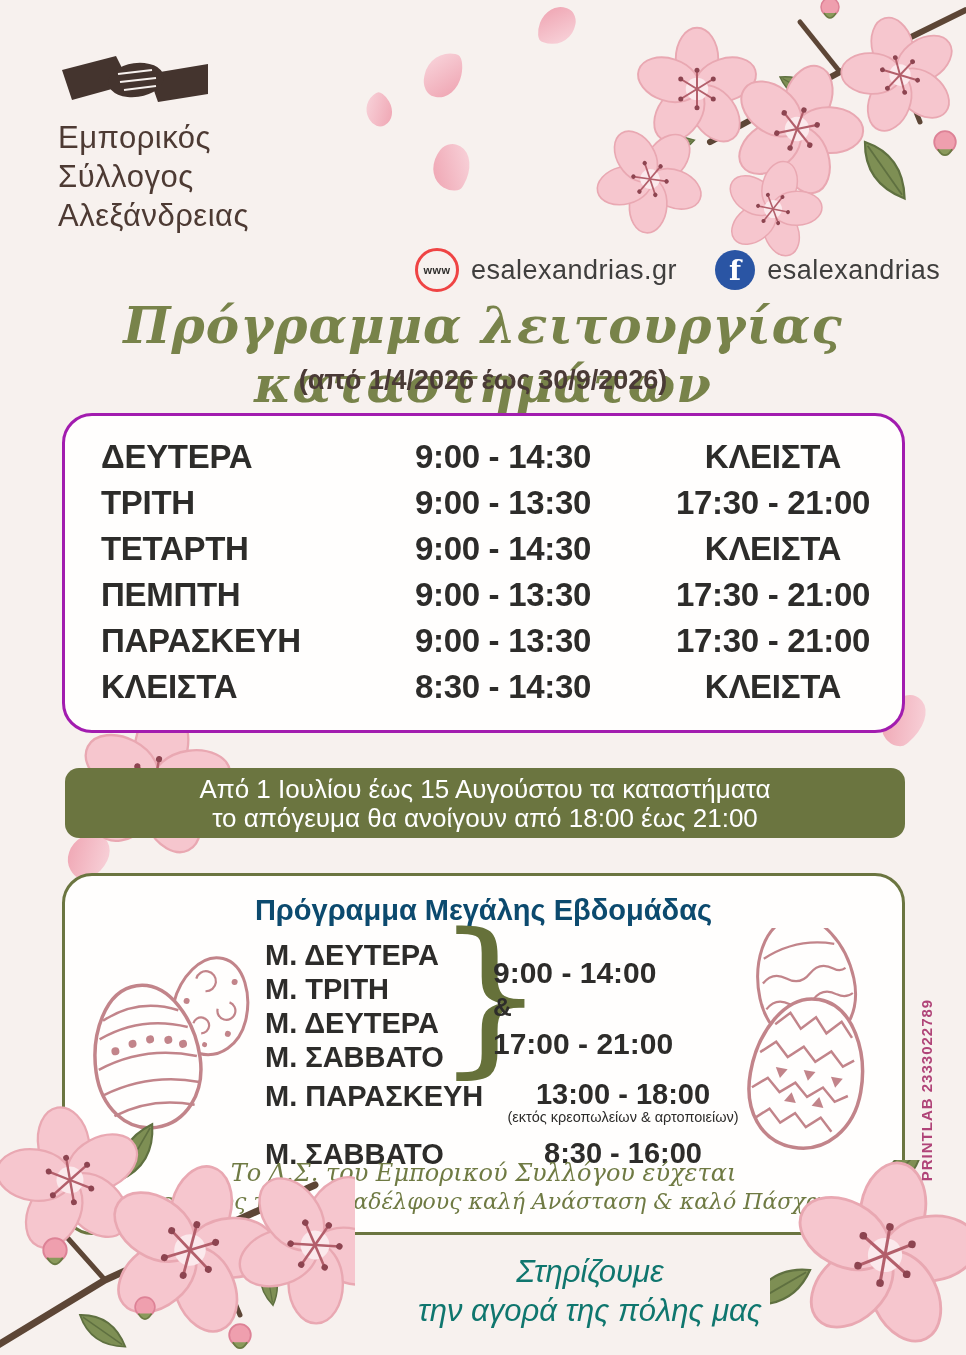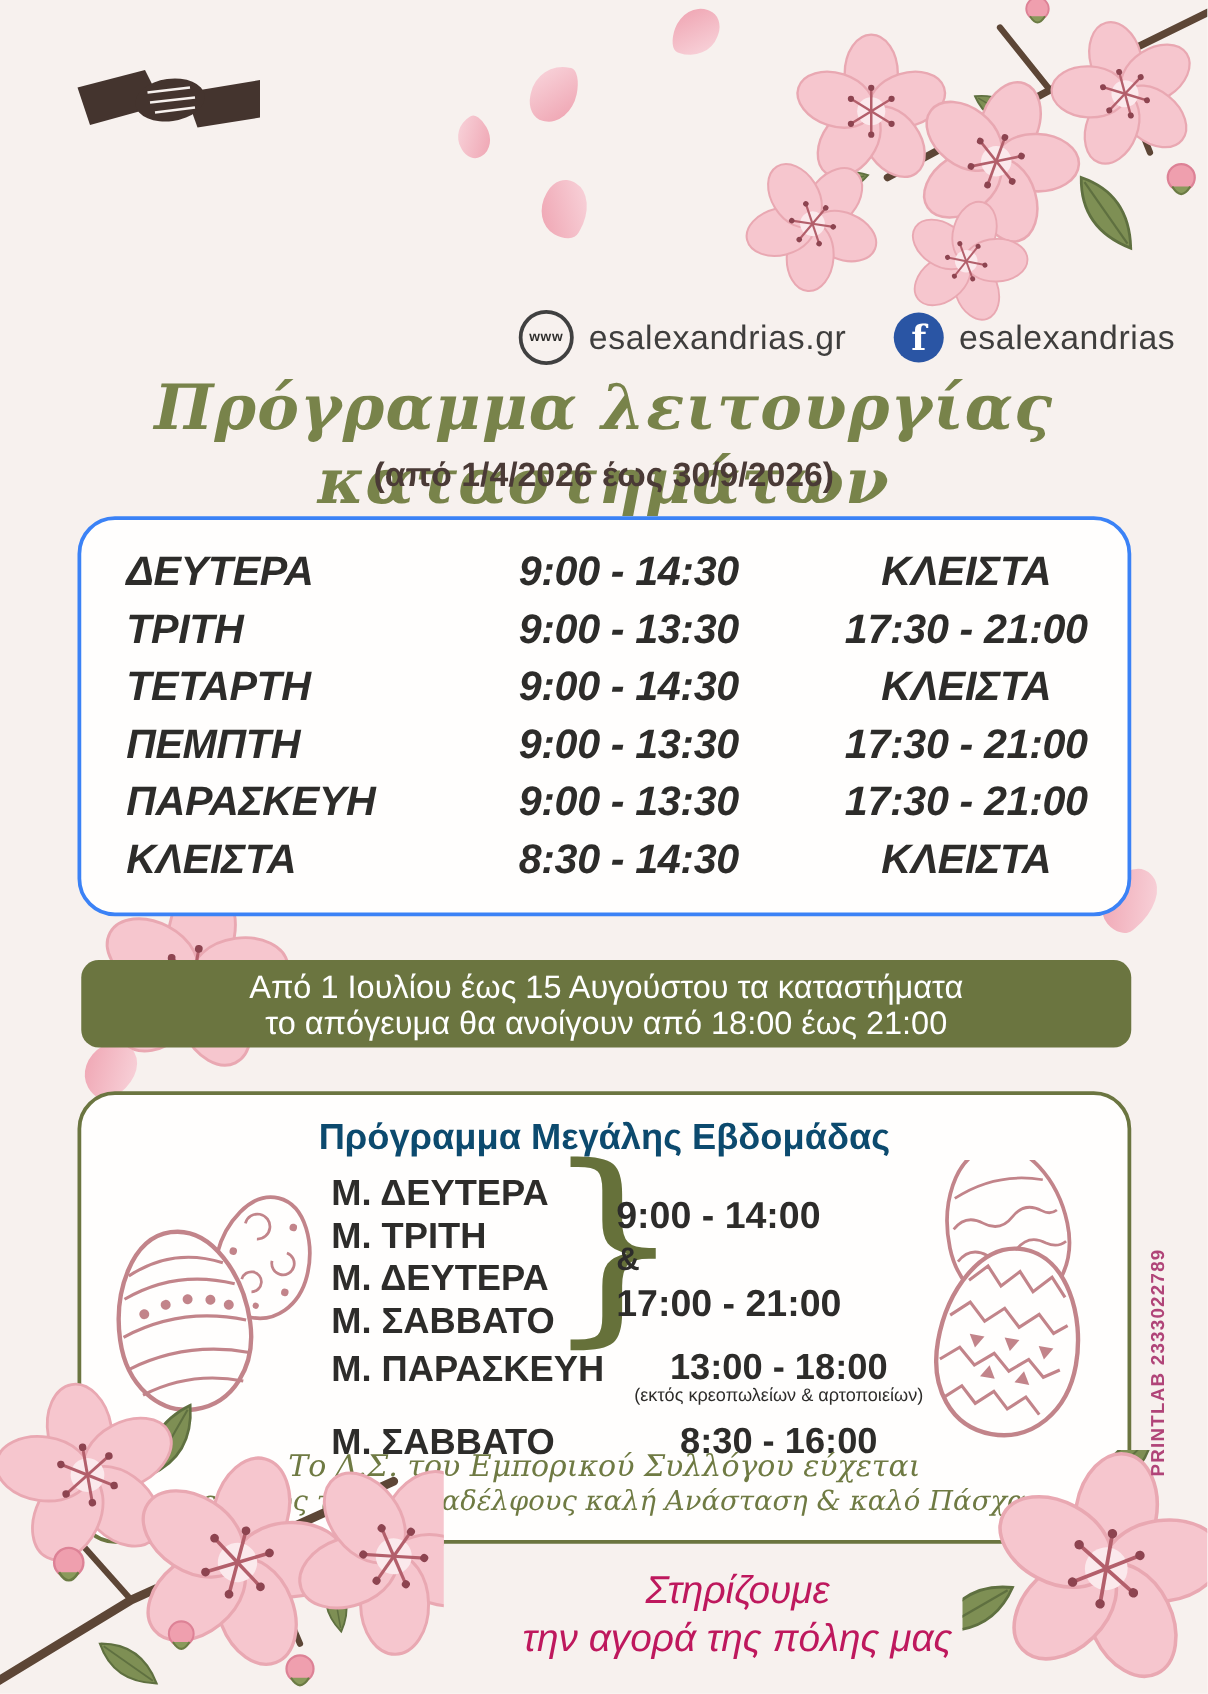--- a/index.html
+++ b/index.html
@@ -12,21 +12,21 @@
   .abs{position:absolute;}
 
   
   .logo-box{left:60px; top:44px; width:150px; height:72px;}
   .org-name{
     left:58px; top:118px; width:320px;
     font-size:31px; line-height:39px; color:#4d3a33; letter-spacing:.5px;
   }
   .contact-row{left:415px; top:248px; width:540px; height:44px; display:flex; align-items:center; gap:12px;}
   .www-icon{
-    width:38px; height:38px; border:3px solid #404040; border-radius:50%;
+    width:38px; height:38px; border:3px solid #ef4444; border-radius:50%;
     display:flex; align-items:center; justify-content:center;
     font-size:11px; font-weight:700; color:#2f2e2c; letter-spacing:.5px; flex:0 0 auto;
   }
   .fb-icon{
     width:40px; height:40px; background:#2a55a4; border-radius:50%;
     display:flex; align-items:center; justify-content:center;
     color:#fff; font-size:28px; font-weight:700; font-family:"DejaVu Serif", serif; flex:0 0 auto;
   }
   .contact-text{font-size:27px; color:#3f3e3d; letter-spacing:.5px; white-space:nowrap;}
   .contact-gap{width:14px;}
@@ -38,21 +38,21 @@
     font-size:50px; color:#78834a; letter-spacing:1px;
   }
   .sub-title{
     left:0; top:365px; width:966px; text-align:center;
     font-size:27px; font-weight:700; color:#4a3a36;
   }
 
   
   .sched-box{
     left:62px; top:413px; width:843px; height:320px; box-sizing:border-box;
-    background:#fffefd; border:3px solid #3b82f6; border-radius:30px;font-style:italic;
+    background:#fffefd; border:3px solid #a21caf; border-radius:30px;
   }
   .sched-rows{position:absolute; left:0; top:22px; width:100%;}
   .sched-row{position:relative; height:46px; font-size:33px; font-weight:700; letter-spacing:-.3px;}
   .sched-day{position:absolute; left:36px; white-space:nowrap;}
   .sched-t1{position:absolute; left:438px; transform:translateX(-50%); white-space:nowrap;}
   .sched-t2{position:absolute; left:708px; transform:translateX(-50%); white-space:nowrap;}
 
   
   .banner{
     left:65px; top:768px; width:840px; height:70px; box-sizing:border-box;
@@ -84,21 +84,21 @@
   .holy-sat-day{position:absolute; left:200px; top:262px; font-size:29px; font-weight:700; white-space:nowrap;}
   .holy-sat-time{position:absolute; left:428px; top:261px; width:260px; text-align:center; font-size:29px; font-weight:700; white-space:nowrap;}
   .wishes{position:absolute; left:0; width:100%; text-align:center;
     font-family:"DejaVu Serif", serif; font-style:italic; color:#6f7a43;}
   .wishes-1{top:283px; font-size:24px;}
   .wishes-2{top:313px; font-size:22px;}
 
   
   .slogan{
     left:260px; top:1252px; width:660px; text-align:center;
-    font-style:italic; color:#be185d; font-size:31px; line-height:39px;
+    font-style:italic; color:#0f766e; font-size:31px; line-height:39px;
   }
   .print-credit{
     left:828px; top:1080px; width:200px; height:20px; text-align:center;
     transform:rotate(-90deg); font-size:15px; font-weight:700;
     color:#b04478; letter-spacing:1px; white-space:nowrap;
   }
 
   
   .petal{
     position:absolute;
@@ -183,20 +183,25 @@
       <path d="M2,26 L56,12 L70,40 L12,56 Z"></path>
       <path d="M148,20 L88,30 L98,58 L148,50 Z"></path>
       <ellipse cx="76" cy="36" rx="28" ry="17" transform="rotate(-8 76 36)"></ellipse>
     </g>
     <g stroke="#f7f1ee" stroke-width="2.2">
       <line x1="58" y1="30" x2="92" y2="26"></line>
       <line x1="60" y1="38" x2="96" y2="34"></line>
       <line x1="64" y1="46" x2="96" y2="42"></line>
     </g>
   </svg>
+  <div class="abs org-name">
+    <div>Εμπορικός</div>
+    <div>Σύλλογος</div>
+    <div>Αλεξάνδρειας</div>
+  </div>
 
   <div class="abs contact-row">
     <span class="www-icon">
       <span>www</span>
     </span>
     <span class="contact-text">esalexandrias.gr</span>
     <span class="contact-gap"></span>
     <span class="fb-icon">
       <span>f</span>
     </span>

